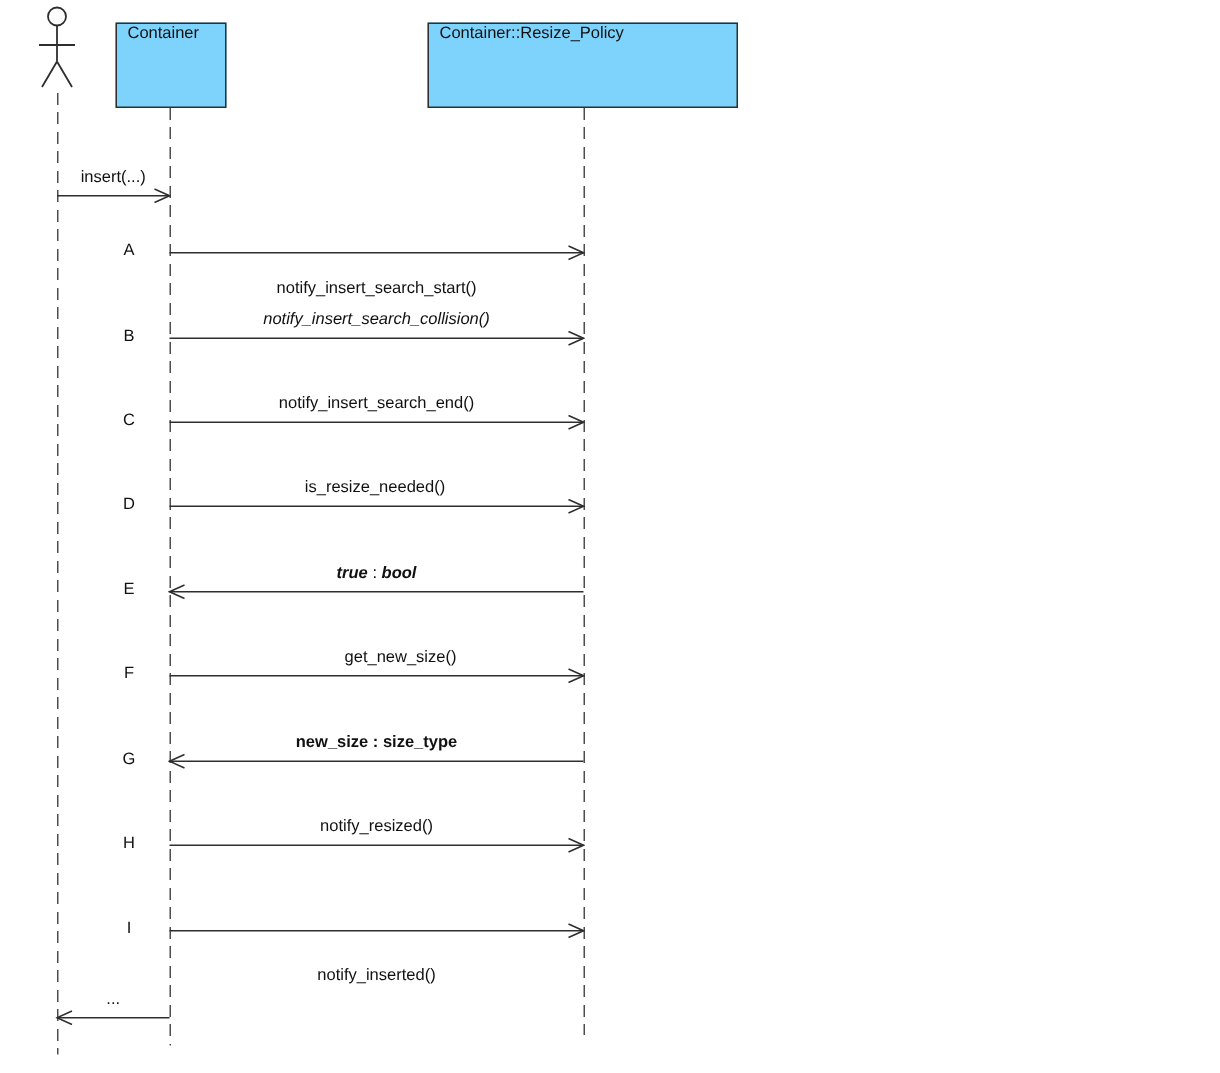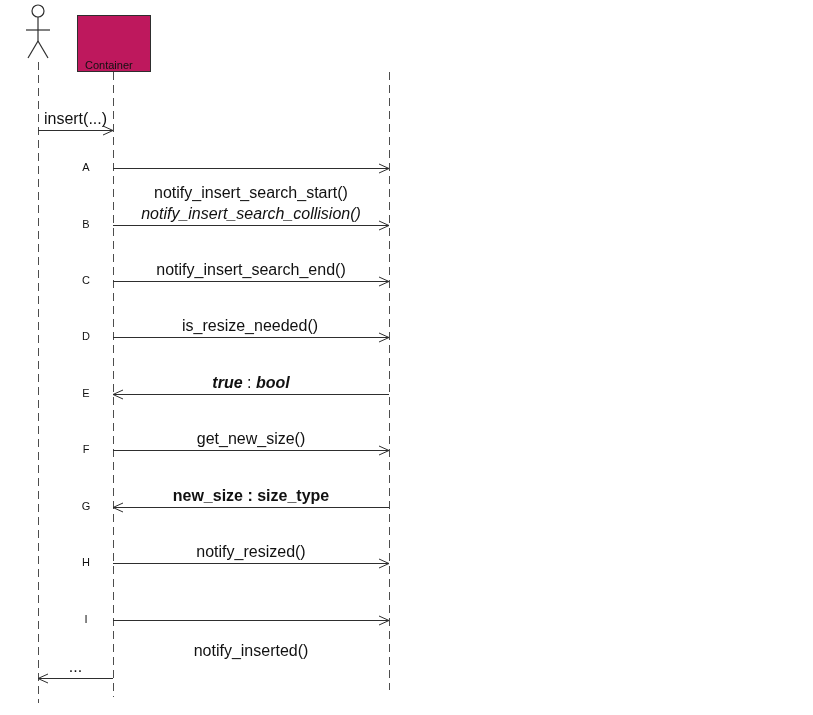--- a/index.html
+++ b/index.html
@@ -8,23 +8,23 @@
     width:813px;height:715px;
     background:#ffffff;
     font-family:"Liberation Sans", sans-serif;
     color:#111111;
     overflow:hidden;
   }
   .obj-box{
     position:absolute;
     box-sizing:border-box;
     border:1px solid #2e2e2e;
-    background:#be185d;
+    background:#7dd3fc;
     display:flex;
-    align-items:flex-end;
+    align-items:flex-start;
     z-index:3;
   }
   .obj-box .obj-label{
     padding-left:7px;
     font-size:11px;
     color:#111111;
     white-space:nowrap;
   }
   .lifeline{
     position:absolute;
@@ -38,21 +38,21 @@
     background:#2e2e2e;
     z-index:2;
   }
   .msg-arrow{
     position:absolute;
     z-index:2;
   }
   .msg-label{
     position:absolute;
     transform:translateX(-50%);
-    font-size:16px;
+    font-size:11px;
     line-height:13px;
     height:13px;
     white-space:nowrap;
     color:#111111;
     z-index:2;
     text-align:center;
   }
   .msg-label b{font-weight:bold;font-style:italic;}
   .msg-seq{
     position:absolute;
@@ -78,20 +78,23 @@
     <line x1="24" y1="39" x2="14" y2="56" stroke="#2e2e2e" stroke-width="1.2"></line>
     <line x1="24" y1="39" x2="34" y2="56" stroke="#2e2e2e" stroke-width="1.2"></line>
   </svg>
 
   <div class="lifeline" style="left:38px;top:62px;height:641px"></div>
   <div class="lifeline" style="left:113px;top:72px;height:625px"></div>
   <div class="lifeline" style="left:389px;top:72px;height:618px"></div>
 
   <div class="obj-box" style="left:77px;top:15px;width:74px;height:57px">
     <span class="obj-label">Container</span>
+  </div>
+  <div class="obj-box" style="left:285px;top:15px;width:207px;height:57px">
+    <span class="obj-label">Container::Resize_Policy</span>
   </div>
 
   <div id="messages">
       <div>
         <div class="msg-shaft" style="left: 38px; top: 130px; width: 75px;"></div>
         <svg width="14" height="11" viewBox="0 0 14 11" class="msg-arrow" style="position: absolute; left: 100px; top: 125px;">
           <polyline points="3,1 13,5.5 3,10" fill="none" stroke="#2e2e2e" stroke-width="1"></polyline>
         </svg>
         <div class="msg-label" style="left: 75.5px; top: 112px;">insert(...)</div>
       </div>
@@ -133,21 +136,21 @@
           <polyline points="11,1 1,5.5 11,10" fill="none" stroke="#2e2e2e" stroke-width="1"></polyline>
         </svg>
         <div class="msg-label" style="left: 251px; top: 376px;"><b>true</b><span style="white-space: pre;"> : </span><b>bool</b></div>
         <div class="msg-seq" style="left: 78px; top: 387px;">E</div>
       </div>
       <div>
         <div class="msg-shaft" style="left: 113px; top: 450px; width: 276px;"></div>
         <svg width="14" height="11" viewBox="0 0 14 11" class="msg-arrow" style="position: absolute; left: 376px; top: 445px;">
           <polyline points="3,1 13,5.5 3,10" fill="none" stroke="#2e2e2e" stroke-width="1"></polyline>
         </svg>
-        <div class="msg-label" style="left: 251px; top: 432px;">get_new_size()</div>
+        <div class="msg-label" style="left: 267px; top: 432px;">get_new_size()</div>
         <div class="msg-seq" style="left: 78px; top: 443px;">F</div>
       </div>
       <div>
         <div class="msg-shaft" style="left: 113px; top: 507px; width: 276px;"></div>
         <svg width="14" height="11" viewBox="0 0 14 11" class="msg-arrow" style="position: absolute; left: 112px; top: 502px;">
           <polyline points="11,1 1,5.5 11,10" fill="none" stroke="#2e2e2e" stroke-width="1"></polyline>
         </svg>
         <div class="msg-label" style="left: 251px; top: 489px; font-weight: bold;">new_size : size_type</div>
         <div class="msg-seq" style="left: 78px; top: 500px;">G</div>
       </div>

